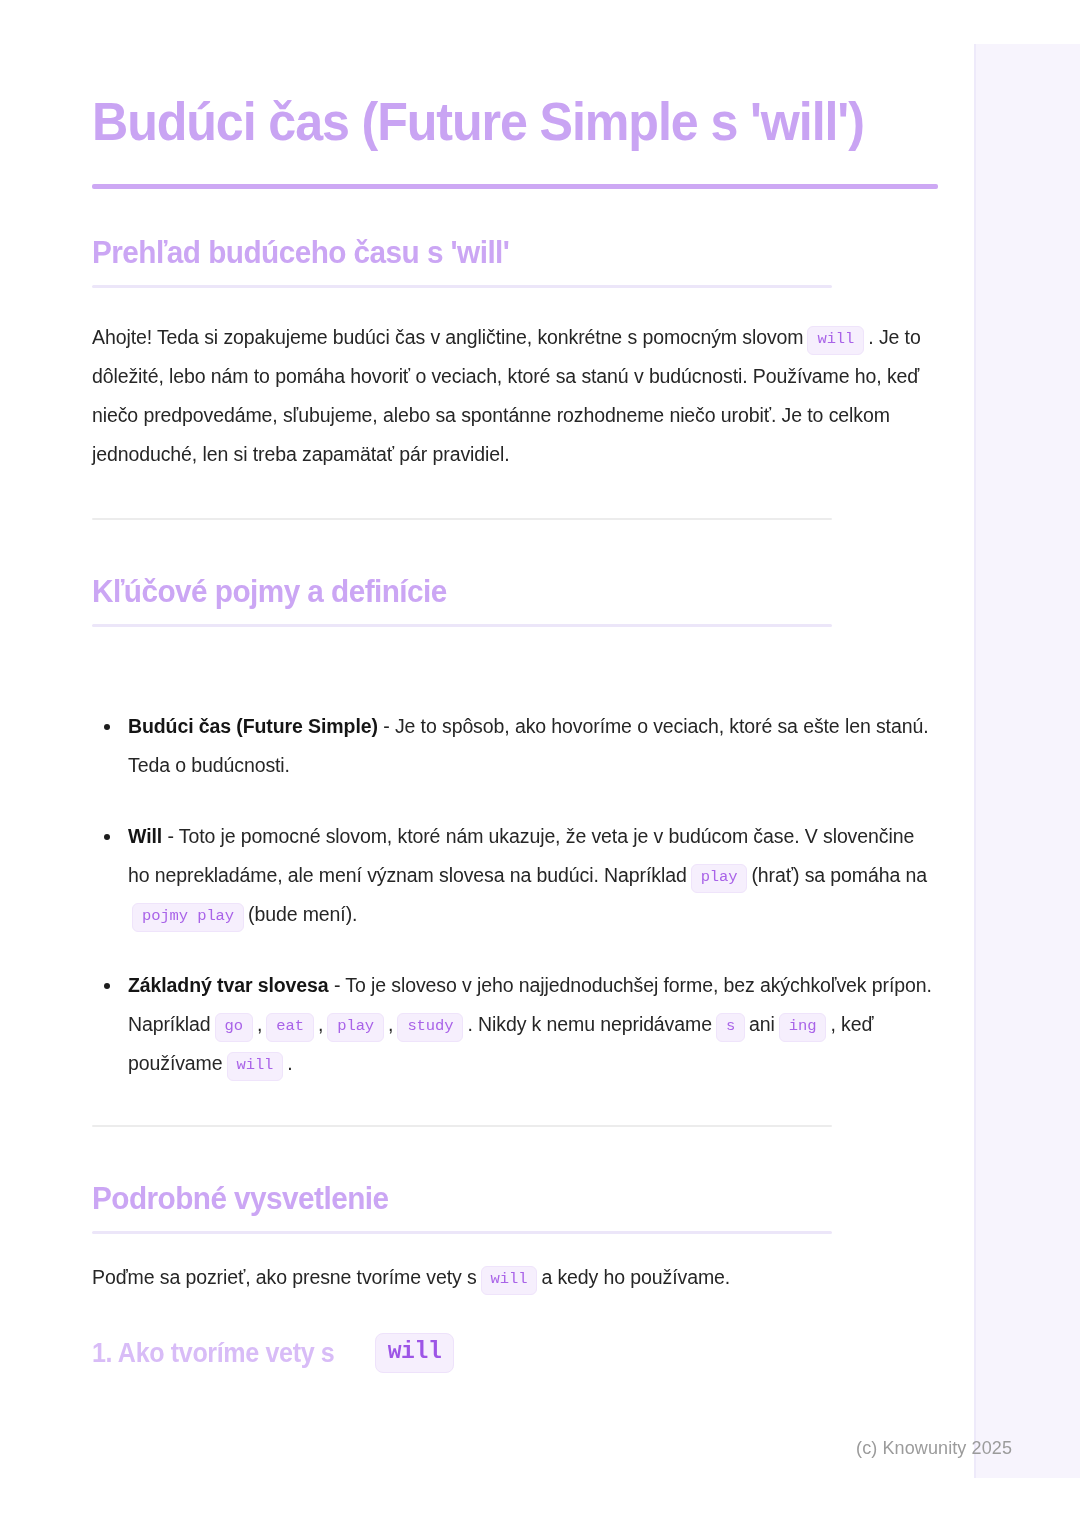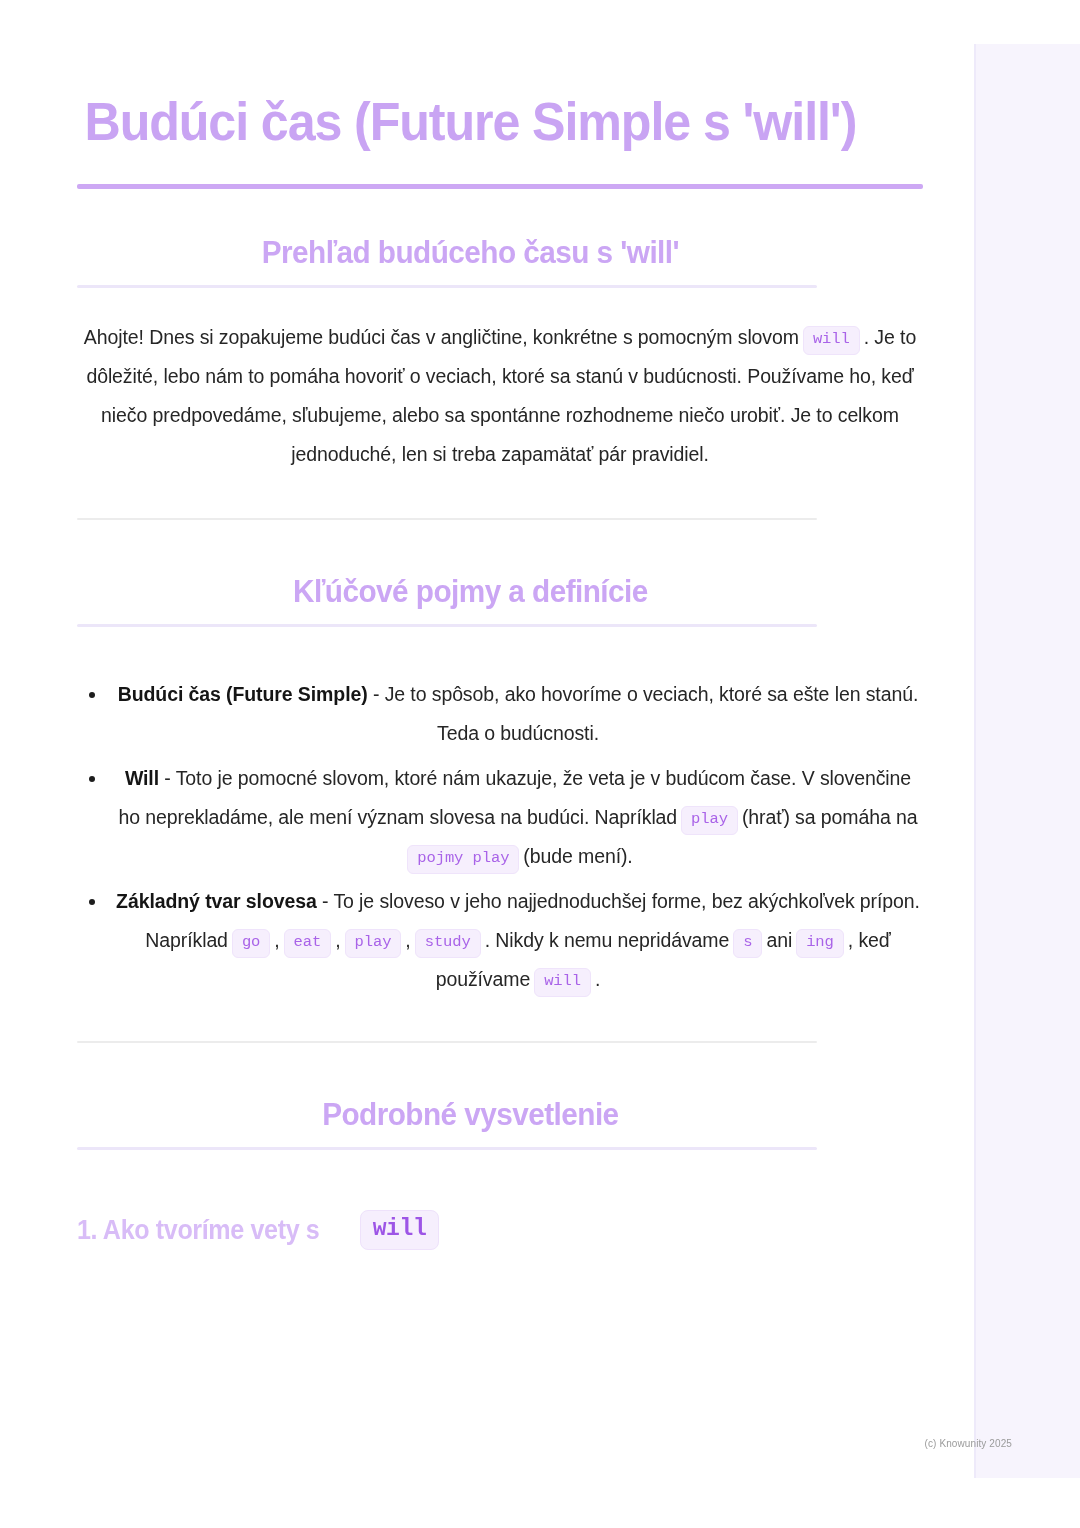--- a/index.html
+++ b/index.html
@@ -27,24 +27,23 @@
     pointer-events: none;
   }
 
   .page {
     position: relative;
     padding: 0;
   }
 
   .content {
     position: absolute;
-    left: 77px;
+    left: 92px;
     top: 0;
     width: 846px;
-    text-align: center;
   }
 
   
   .doc-title {
     font-family: "Liberation Sans", sans-serif;
     font-weight: 700;
     font-size: 54px;
     line-height: 58px;
     letter-spacing: -1.2px;
     color: #c9a4f3;
@@ -146,20 +145,21 @@
     padding: 0;
   }
   ul.bullets > li {
     position: relative;
     padding-left: 36px;
     font-size: 19.5px;
     line-height: 39px;
     color: #262626;
     margin-bottom: 6px;
     letter-spacing: -0.1px;
+    margin-top: 32px;
   }
   ul.bullets > li::before {
     content: "";
     position: absolute;
     left: 12px;
     top: 17px;
     width: 6px;
     height: 6px;
     border-radius: 50%;
     background: #1d1d1d;
@@ -175,21 +175,21 @@
     background: #ececec;
     width: 740px;
     border-radius: 1px;
   }
 
   
   .footer {
     position: absolute;
     right: 68px;
     top: 1438px;
-    font-size: 10px;
+    font-size: 18px;
     color: #9b9b9b;
     letter-spacing: 0.1px;
   }
 
   .sp-24 { height: 24px; }
   .sp-30 { height: 30px; }
   .sp-36 { height: 36px; }
   .sp-44 { height: 44px; }
   .sp-52 { height: 52px; }
 </style>
@@ -205,21 +205,21 @@
     <h1 class="doc-title">Budúci čas (Future Simple s 'will')</h1>
     <div class="title-rule"></div>
 
     <div class="sp-44"></div>
 
     <h2 class="h2">Prehľad budúceho času s 'will'</h2>
     <div class="h2-rule"></div>
 
     <div class="sp-30"></div>
 
-    <p class="para"><span>Ahojte! Dnes si zopakujeme budúci čas v angličtine, konkrétne s pomocným slovom</span><code class="chip">will</code><span>. Je to dôležité, lebo nám to pomáha hovoriť o veciach, ktoré sa stanú v budúcnosti. Používame ho, keď niečo predpovedáme, sľubujeme, alebo sa spontánne rozhodneme niečo urobiť. Je to celkom jednoduché, len si treba zapamätať pár pravidiel.</span></p>
+    <p class="para"><span>Ahojte! Teda si zopakujeme budúci čas v angličtine, konkrétne s pomocným slovom</span><code class="chip">will</code><span>. Je to dôležité, lebo nám to pomáha hovoriť o veciach, ktoré sa stanú v budúcnosti. Používame ho, keď niečo predpovedáme, sľubujeme, alebo sa spontánne rozhodneme niečo urobiť. Je to celkom jednoduché, len si treba zapamätať pár pravidiel.</span></p>
 
     <div class="sp-44"></div>
     <div class="divider"></div>
     <div class="sp-52"></div>
 
     <h2 class="h2">Kľúčové pojmy a definície</h2>
     <div class="h2-rule"></div>
 
     <div class="sp-24"></div>
 
@@ -239,20 +239,21 @@
 
     <div class="sp-36"></div>
     <div class="divider"></div>
     <div class="sp-52"></div>
 
     <h2 class="h2">Podrobné vysvetlenie</h2>
     <div class="h2-rule"></div>
 
     <div class="sp-24"></div>
 
+    <p class="para"><span>Poďme sa pozrieť, ako presne tvoríme vety s</span><code class="chip">will</code><span>a kedy ho používame.</span></p>
 
     <div class="sp-36"></div>
 
     <h3 class="h3">
         <span class="h3-text">1. Ako tvoríme vety s</span>
         <code class="chip-lg">will</code>
       </h3>
 
   </div>
 

